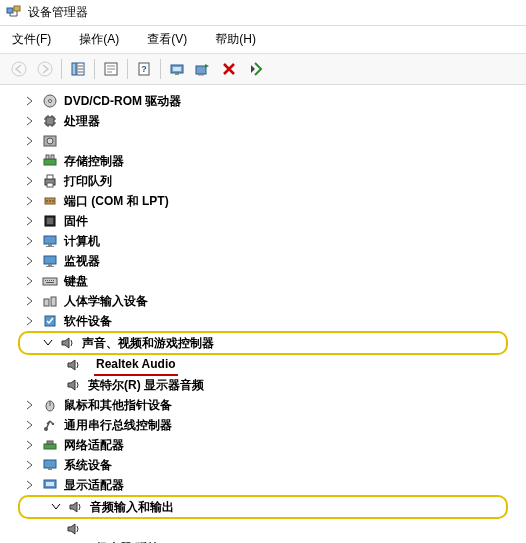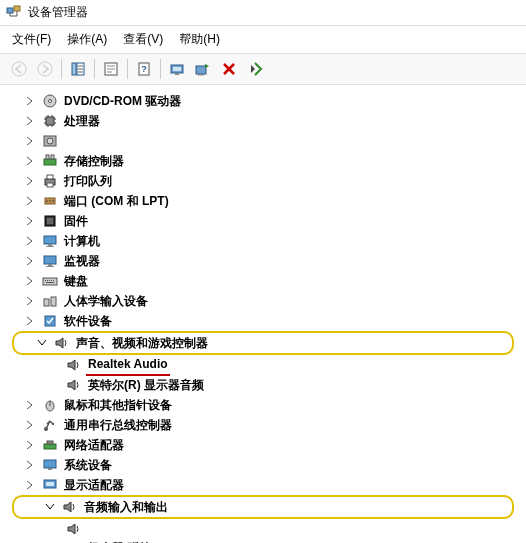--- a/index.html
+++ b/index.html
@@ -1,33 +1,33 @@
 <!DOCTYPE html>
 <html><head>
 <meta charset="utf-8">
 <style>
   * { margin: 0; padding: 0; box-sizing: border-box; }
   body { font-family: "Microsoft YaHei", "Segoe UI", Tahoma, sans-serif; font-size: 12px; background: #fff; width: 526px; }
   .titlebar { display: flex; align-items: flex-start; padding: 4px 6px; gap: 6px; border-bottom: 1px solid #ddd; }
   .titlebar .icon { width: 16px; height: 16px; }
   .title-text { font-size: 12px; }
-  .menubar { display: flex; align-items: center; padding: 2px 6px; gap: 4px; border-bottom: 1px solid #e0e0e0; }
+  .menubar { display: flex; align-items: center; padding: 2px 6px; gap: 16px; border-bottom: 1px solid #e0e0e0; }
   .menu-item { padding: 3px 6px; font-size: 12px; cursor: default; }
   .toolbar { display: flex; align-items: center; padding: 3px 6px; gap: 0; border-bottom: 1px solid #dcdcdc; background: #f8f8f8; }
   .tool-btn { width: 26px; height: 24px; display: flex; align-items: center; justify-content: center; cursor: pointer; }
   .tool-sep { width: 1px; height: 20px; background: #ccc; margin: 0 3px; }
   .tool-btn.disabled { opacity: 0.4; }
   .tree { padding: 6px 0 12px 0; }
   .node { display: flex; align-items: center; height: 20px; line-height: 20px; padding-left: 24px; white-space: nowrap; }
   .node .expander { width: 12px; height: 12px; margin-right: 2px; flex-shrink: 0; display:flex; align-items:center; justify-content:center; }
   .node .node-icon { width: 16px; height: 16px; margin: 0 4px; flex-shrink: 0; }
   .node .label { padding: 0 2px; font-weight: bold; }
   .child { padding-left: 62px; }
-  .box-cyan { border: 2px solid #e0c000; border-radius: 10px; margin: 0 12px; padding: 0; }
-  .underline-red { border-bottom: 2px solid #c00000; display: inline-block; }
+  .box-cyan { border: 2px solid #e0c000; border-radius: 10px; margin: 0 18px; padding: 0; }
+  .underline-red { border-bottom: 2px solid #c00000; display: inline-block; margin-left: 8px; }
   svg { display: block; }
 </style>
 </head>
 <body>
 
 <div class="titlebar">
   <span class="icon">
     <svg viewBox="0 0 16 16">
         <rect x="1" y="4" width="6" height="5" fill="#6ea0d0" stroke="#2a5a8a"></rect>
         <rect x="8" y="2" width="6" height="5" fill="#d0b060" stroke="#8a6a20"></rect>

